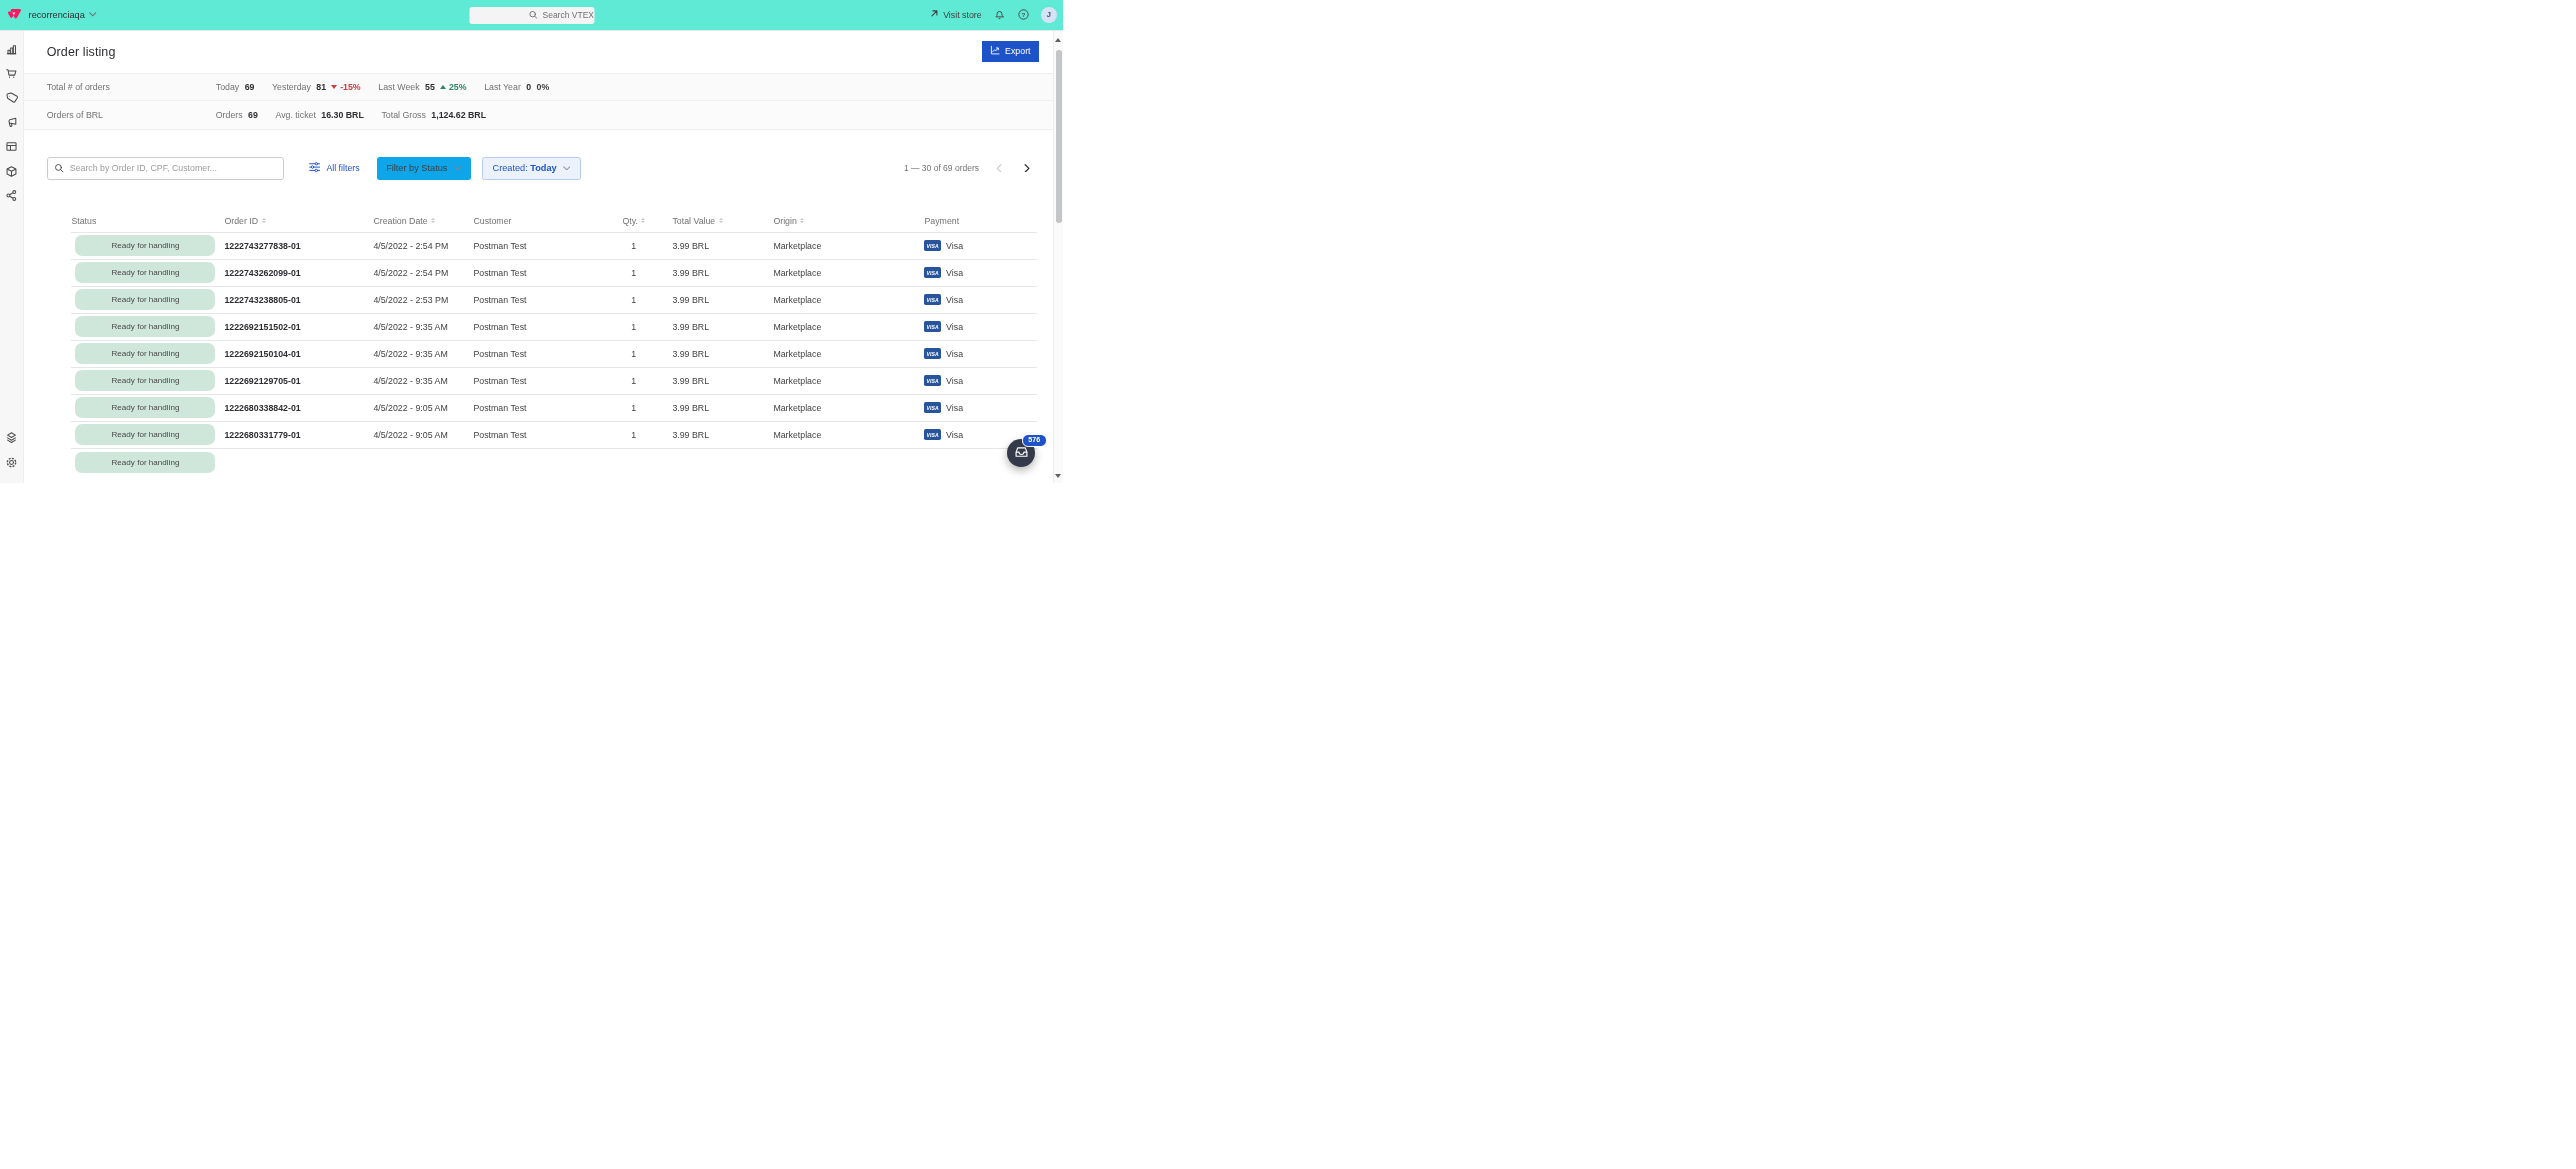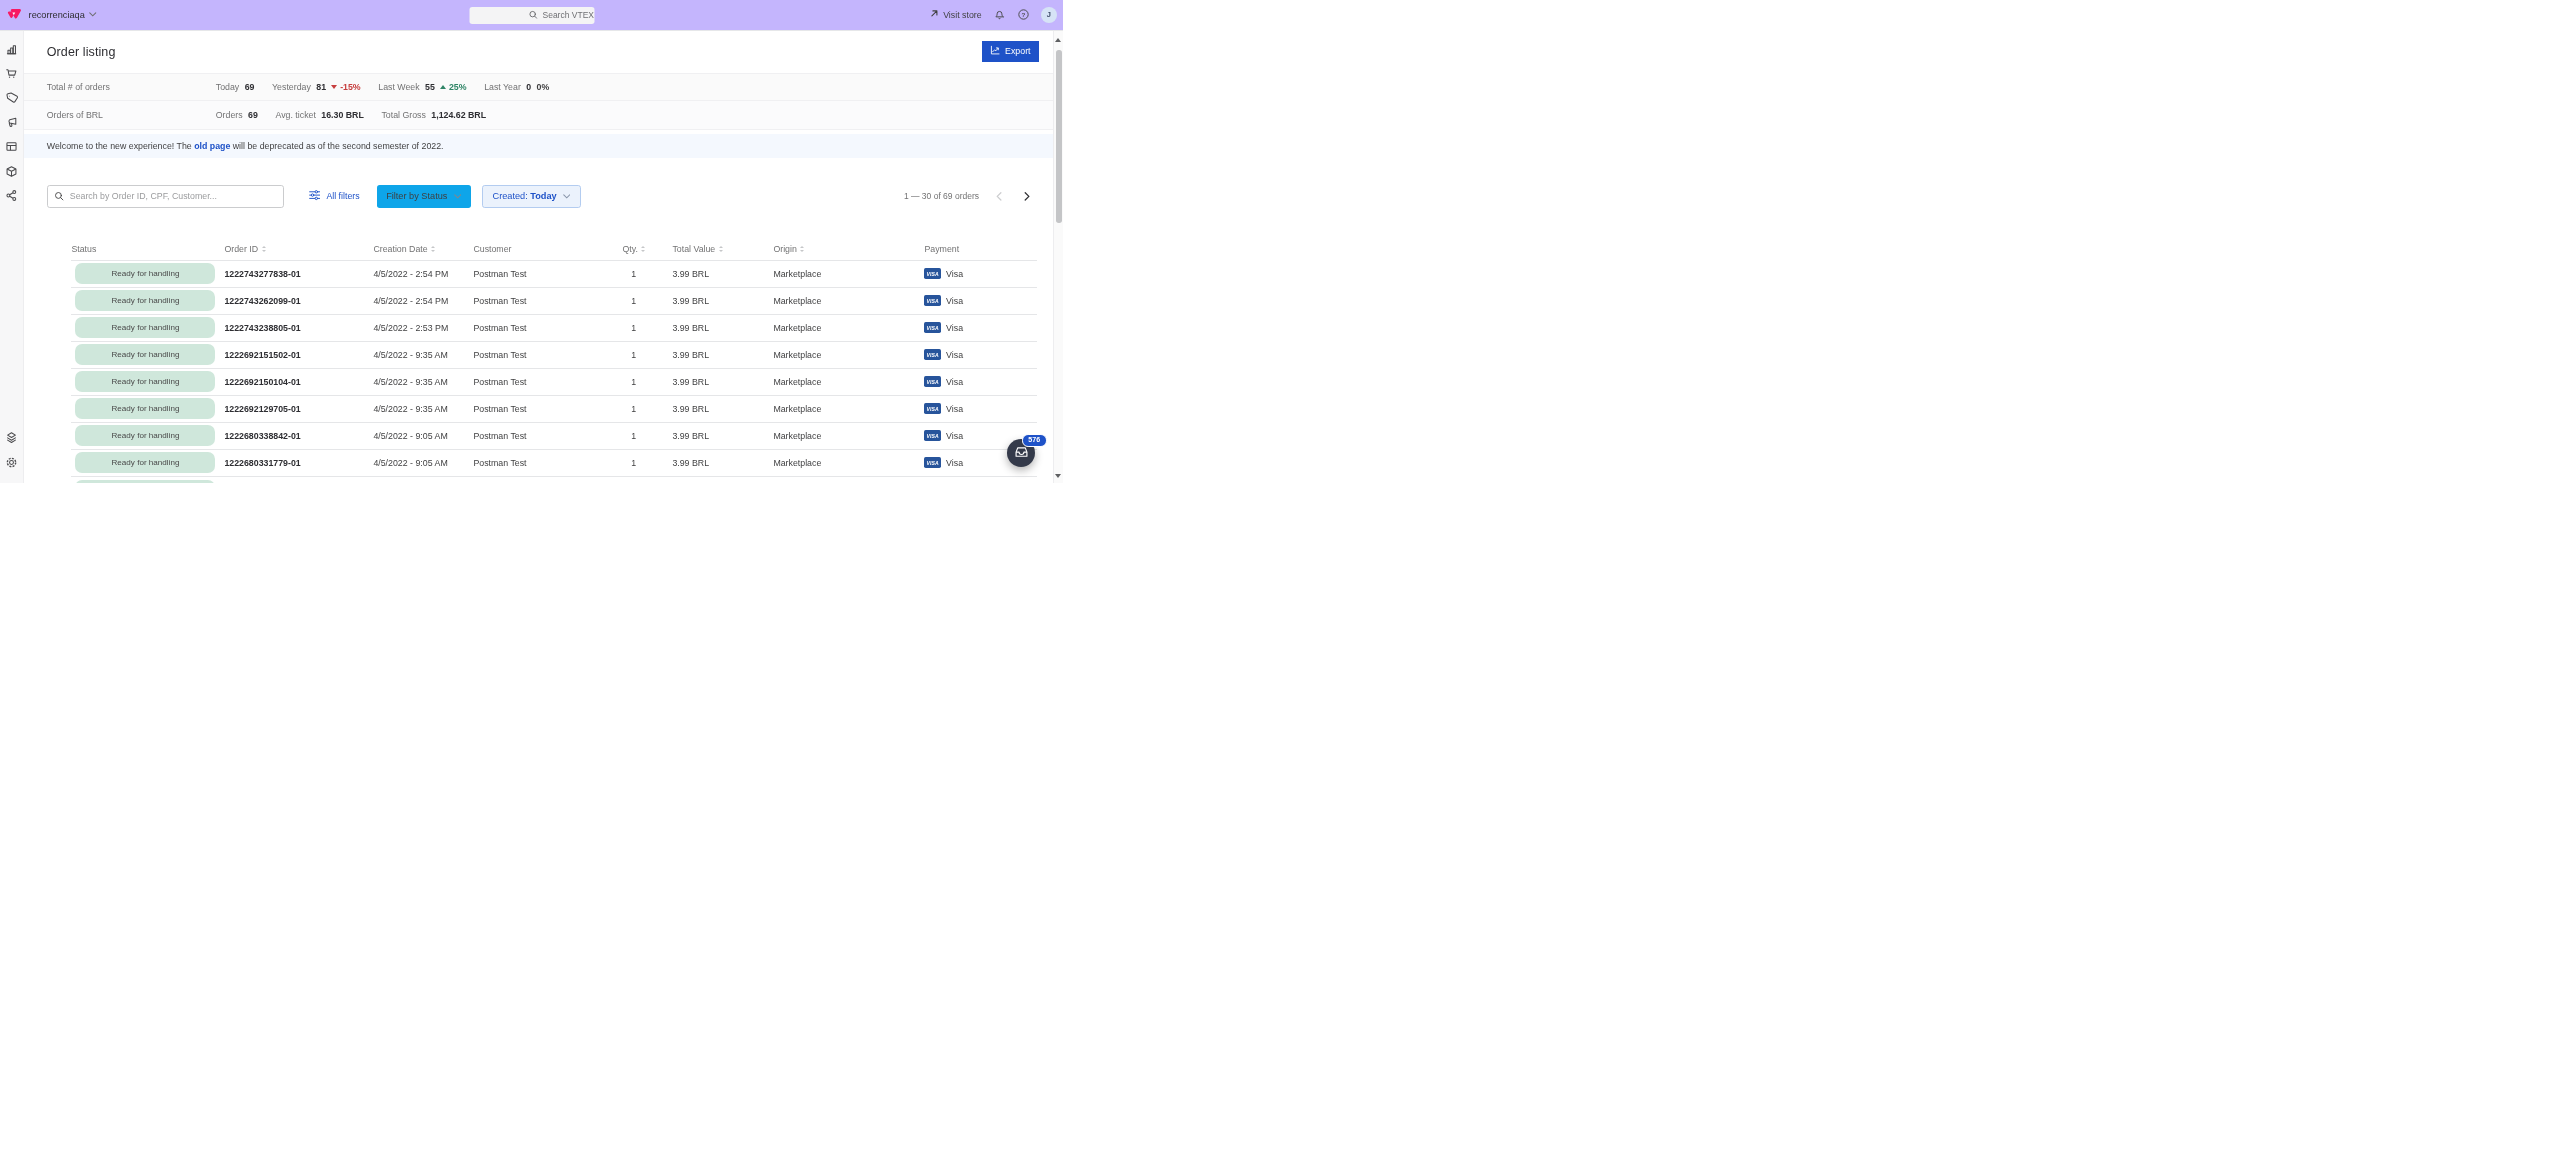--- a/index.html
+++ b/index.html
@@ -1,21 +1,21 @@
 <!DOCTYPE html>
 <html><head>
 <meta charset="utf-8">
 <style>
   * { margin:0; padding:0; box-sizing:border-box; }
   html,body { width:1063px; height:483px; overflow:hidden; background:#fff;
     font-family:"Liberation Sans", sans-serif; color:#3F3F40; font-size:8.8px; }
   .stage { position:relative; width:1063px; height:483px; background:#fff; }
 
   
-  .topbar { position:absolute; top:0; left:0; right:0; height:30.5px; background:#c4b5fd;
+  .topbar { position:absolute; top:0; left:0; right:0; height:30.5px; background:#5eead4;
     border-bottom:0.7px solid #E6E7E9; display:flex; align-items:center; z-index:30; }
   .topbar-left { display:flex; align-items:center; gap:6.8px; padding-left:6.8px; }
   .logo { width:15px; height:15px; display:flex; }
   .account-switcher { display:flex; align-items:center; gap:4.7px; cursor:pointer; }
   .account-name { font-size:9.2px; color:#2E2E32; }
   .chev { display:flex; color:#6F6F72; }
   .global-search { position:absolute; left:50%; transform:translateX(-50%); top:6.8px;
     width:125px; height:17px; background:#F4F4F5; border-radius:2.7px; display:flex;
     align-items:center; justify-content:flex-end; gap:4.7px; color:#6F7073; cursor:text; }
   .global-search span { font-size:8.5px; }
@@ -328,25 +328,20 @@
           <span class="m-label">Avg. ticket</span>
           <span class="m-value">16.30 BRL</span>
         </div>
         <div class="metric">
           <span class="m-label">Total Gross</span>
           <span class="m-value">1,124.62 BRL</span>
         </div>
       </div>
     </div>
 
-    <div class="banner">
-      <span>
-        <span>Welcome to the new experience! The </span><a>old page</a><span> will be deprecated as of the second semester of 2022.</span>
-      </span>
-    </div>
 
     <div class="filters-row">
       <div class="order-search">
         <span class="mag">
           <svg viewBox="0 0 16 16" width="10.2" height="10.2" fill="none" stroke="#3F3F40" stroke-width="1.4" stroke-linecap="round">
               <circle cx="7" cy="7" r="4.6"></circle>
               <path d="M10.6 10.6 L14 14"></path>
             </svg>
         </span>
         <input type="text" placeholder="Search by Order ID, CPF, Customer..." style="">

